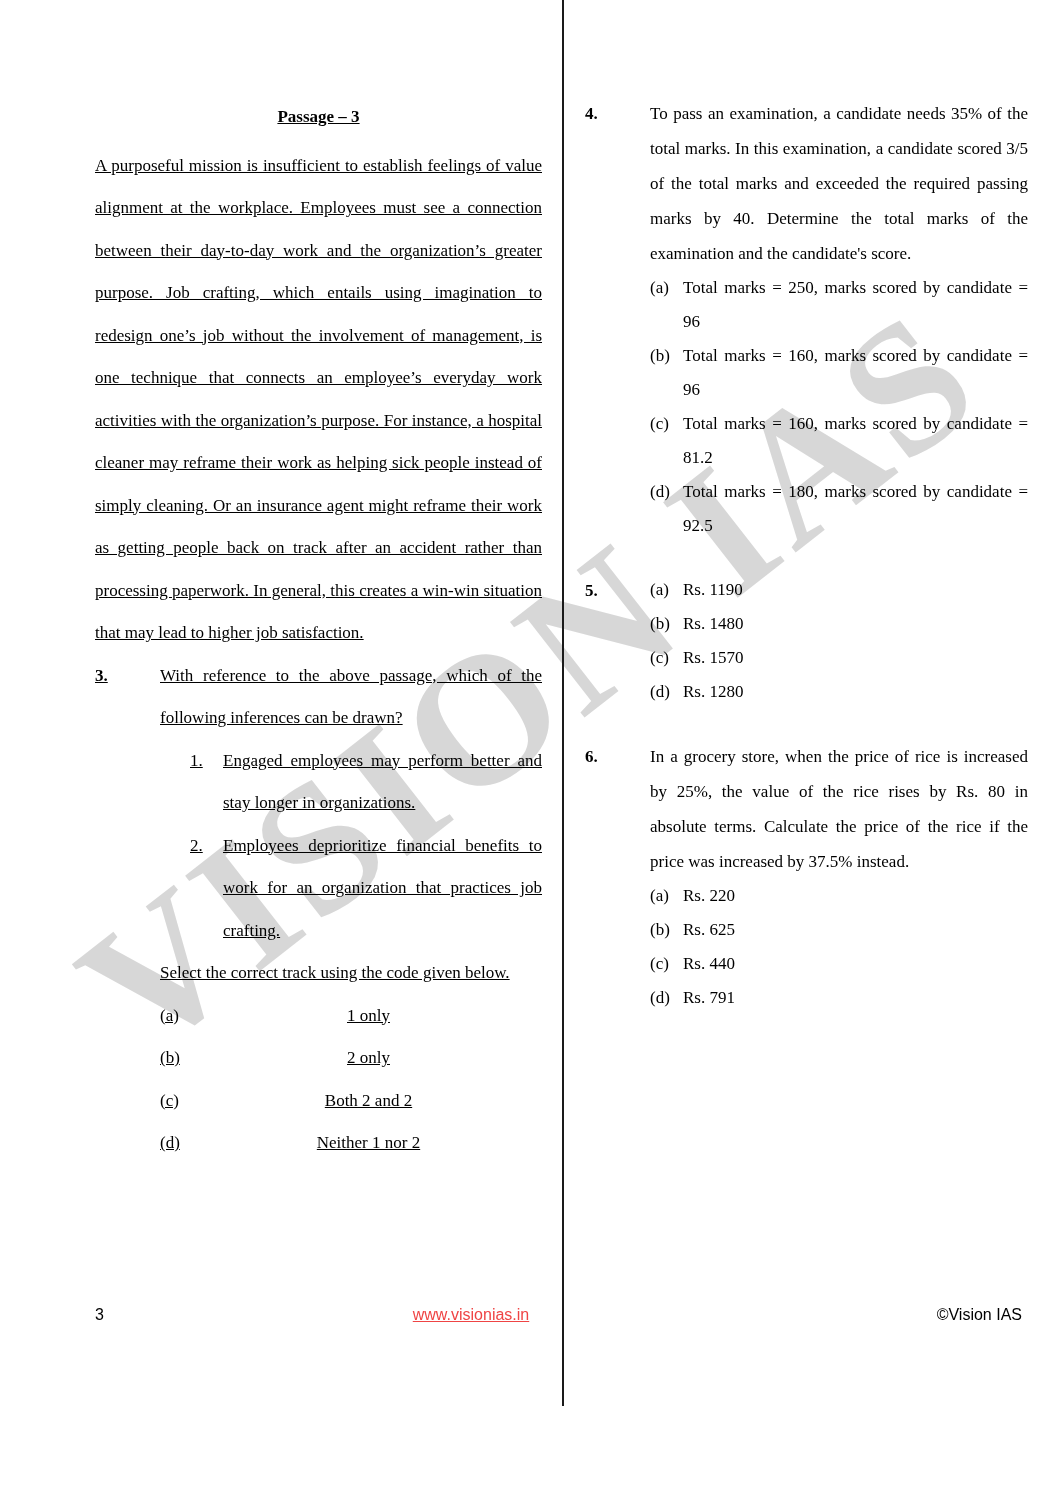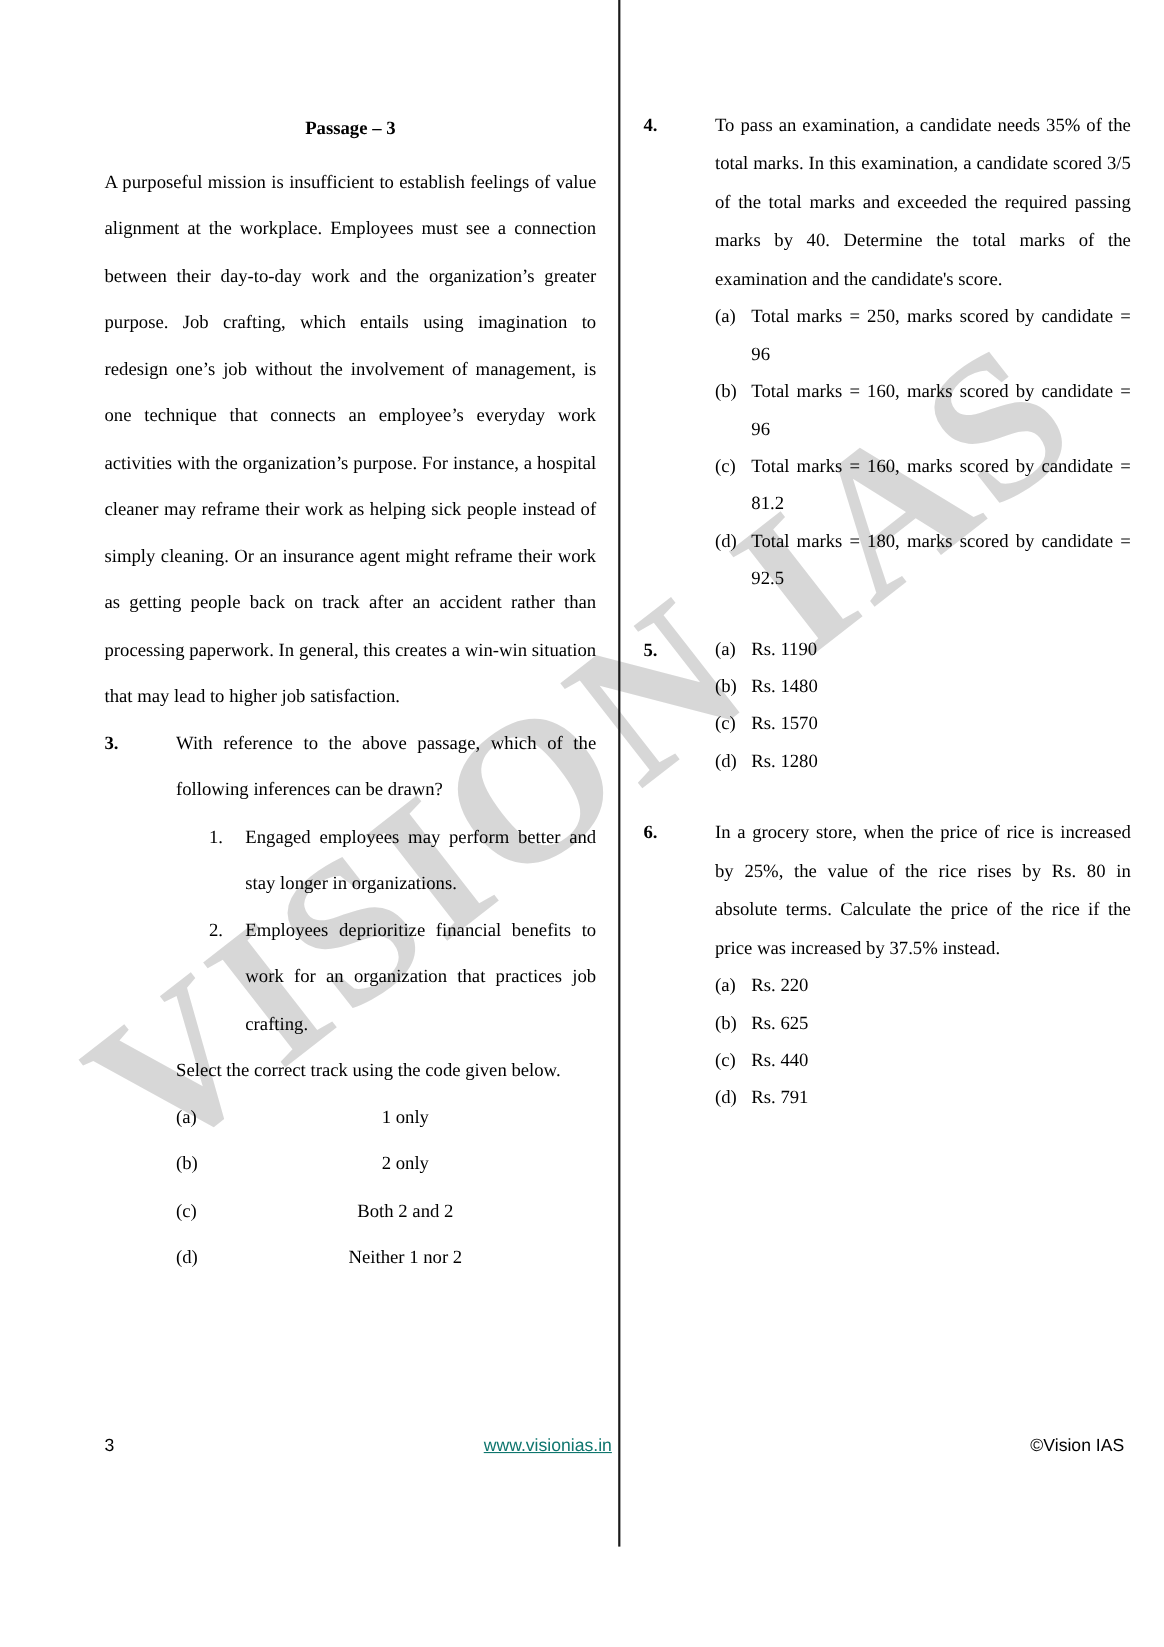--- a/index.html
+++ b/index.html
@@ -34,21 +34,21 @@
   .divider {
     position: absolute;
     left: 562px;
     top: 0;
     width: 2px;
     height: 1406px;
     background: #1a1a1a;
     z-index: 1;
   }
   .col { position: absolute; top: 96px; z-index: 1; }
-  .left-col  { left: 95px;  width: 447px; line-height: 2.5; }
+  .left-col  { left: 95px;  width: 447px; line-height: 2.5; text-decoration: underline; }
   .right-col { left: 585px; width: 443px; line-height: 2.06; }
 
   .passage-title { margin: 0 0 6px 0; text-align: center; font-weight: bold; font-size: 17px; }
   .passage-text  { margin: 0; text-align: justify; }
 
   .question { display: flex; }
   .qnum  { width: 65px; flex-shrink: 0; font-weight: bold; }
   .qbody { flex: 1; min-width: 0; }
   .qtext { text-align: justify; }
 
@@ -71,21 +71,21 @@
     position: absolute;
     left: 0;
     top: 1306px;
     width: 100%;
     height: 26px;
     z-index: 1;
     font-family: "Liberation Sans", sans-serif;
     font-size: 16px;
   }
   .page-num  { position: absolute; left: 95px; }
-  .site-link { position: absolute; left: 498px; transform: translateX(-50%); color: #0f766e; text-decoration: underline; cursor: pointer; }
+  .site-link { position: absolute; left: 471px; transform: translateX(-50%); color: #ef4444; text-decoration: underline; cursor: pointer; }
   .copyright { position: absolute; right: 36px; margin-left: 44px; }
 </style>
 </head>
 <body>
 
 <div class="page">
 
   <div class="watermark">VISION IAS</div>
 
   <div class="divider"></div>

